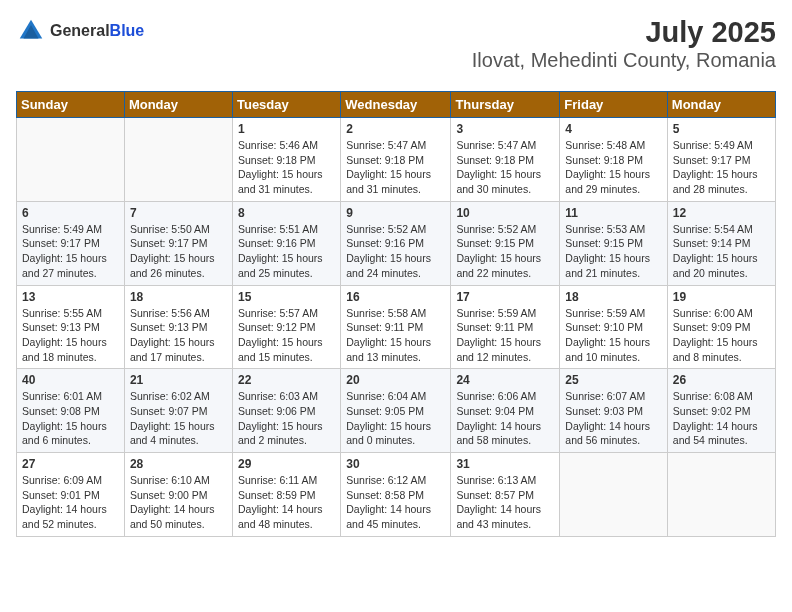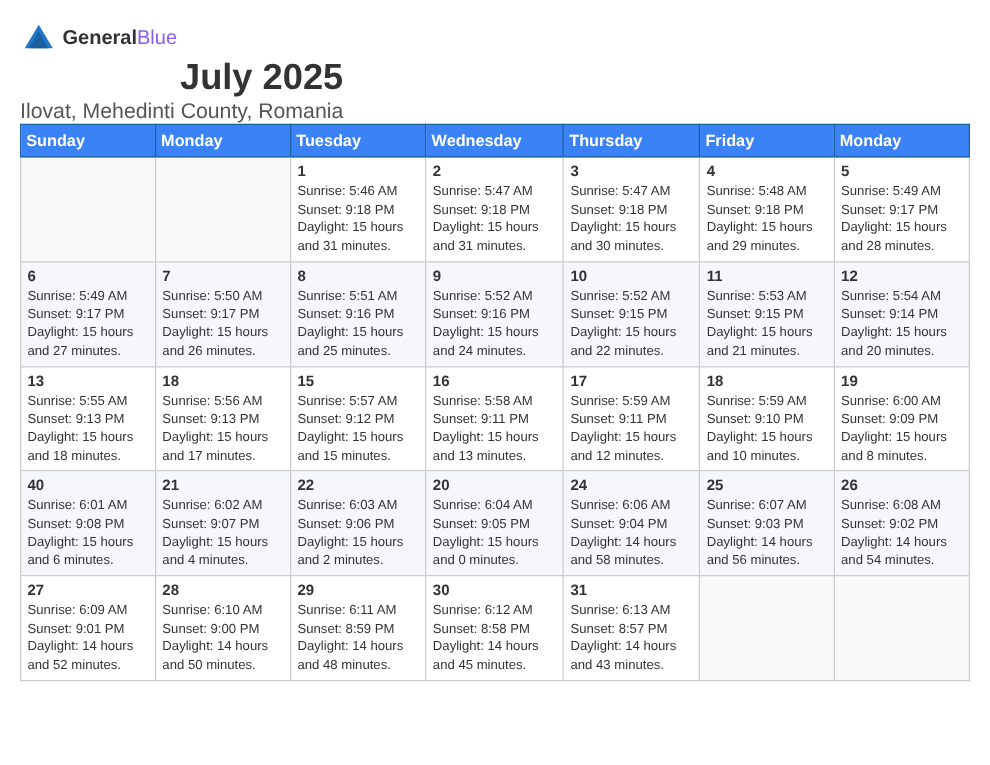--- a/index.html
+++ b/index.html
@@ -7,61 +7,60 @@
       font-family: Arial, sans-serif;
       background: #fff;
       width: 792px;
       min-height: 612px;
       padding: 16px;
     }
     .header {
       display: flex;
       justify-content: space-between;
       align-items: flex-start;
-      margin-bottom: 0;
-      flex-direction: column;
+      margin-bottom: 19px;
     }
     .logo {
       display: flex;
       align-items: center;
       gap: 4px;
     }
     .logo-text-general {
       font-size: 16px;
       font-weight: bold;
       color: #333;
     }
     .logo-text-blue {
       font-size: 16px;
-      font-weight: normal;
-      color: #8b5cf6;
+      font-weight: bold;
+      color: #1d4ed8;
     }
     .logo-icon {
       width: 30px;
       height: 30px;
     }
     .title-area {
       text-align: right;
     }
     .month-title {
       font-size: 29px;
       font-weight: bold;
       color: #333;
     }
     .location-title {
-      font-size: 17px;
+      font-size: 20px;
       color: #555;
     }
     .calendar {
       width: 100%;
       border-collapse: collapse;
       border: 1px solid #ccc;
     }
     .calendar th {
-      background-color: #3b82f6;
+      background-color: #a16207;
       color: #fff;
       font-size: 13px;
       font-weight: bold;
       padding: 5px 4px;
       text-align: left;
       border: 1px solid #1a5fa0;
     }
     .calendar td {
       vertical-align: top;
       border: 1px solid #ccc;

